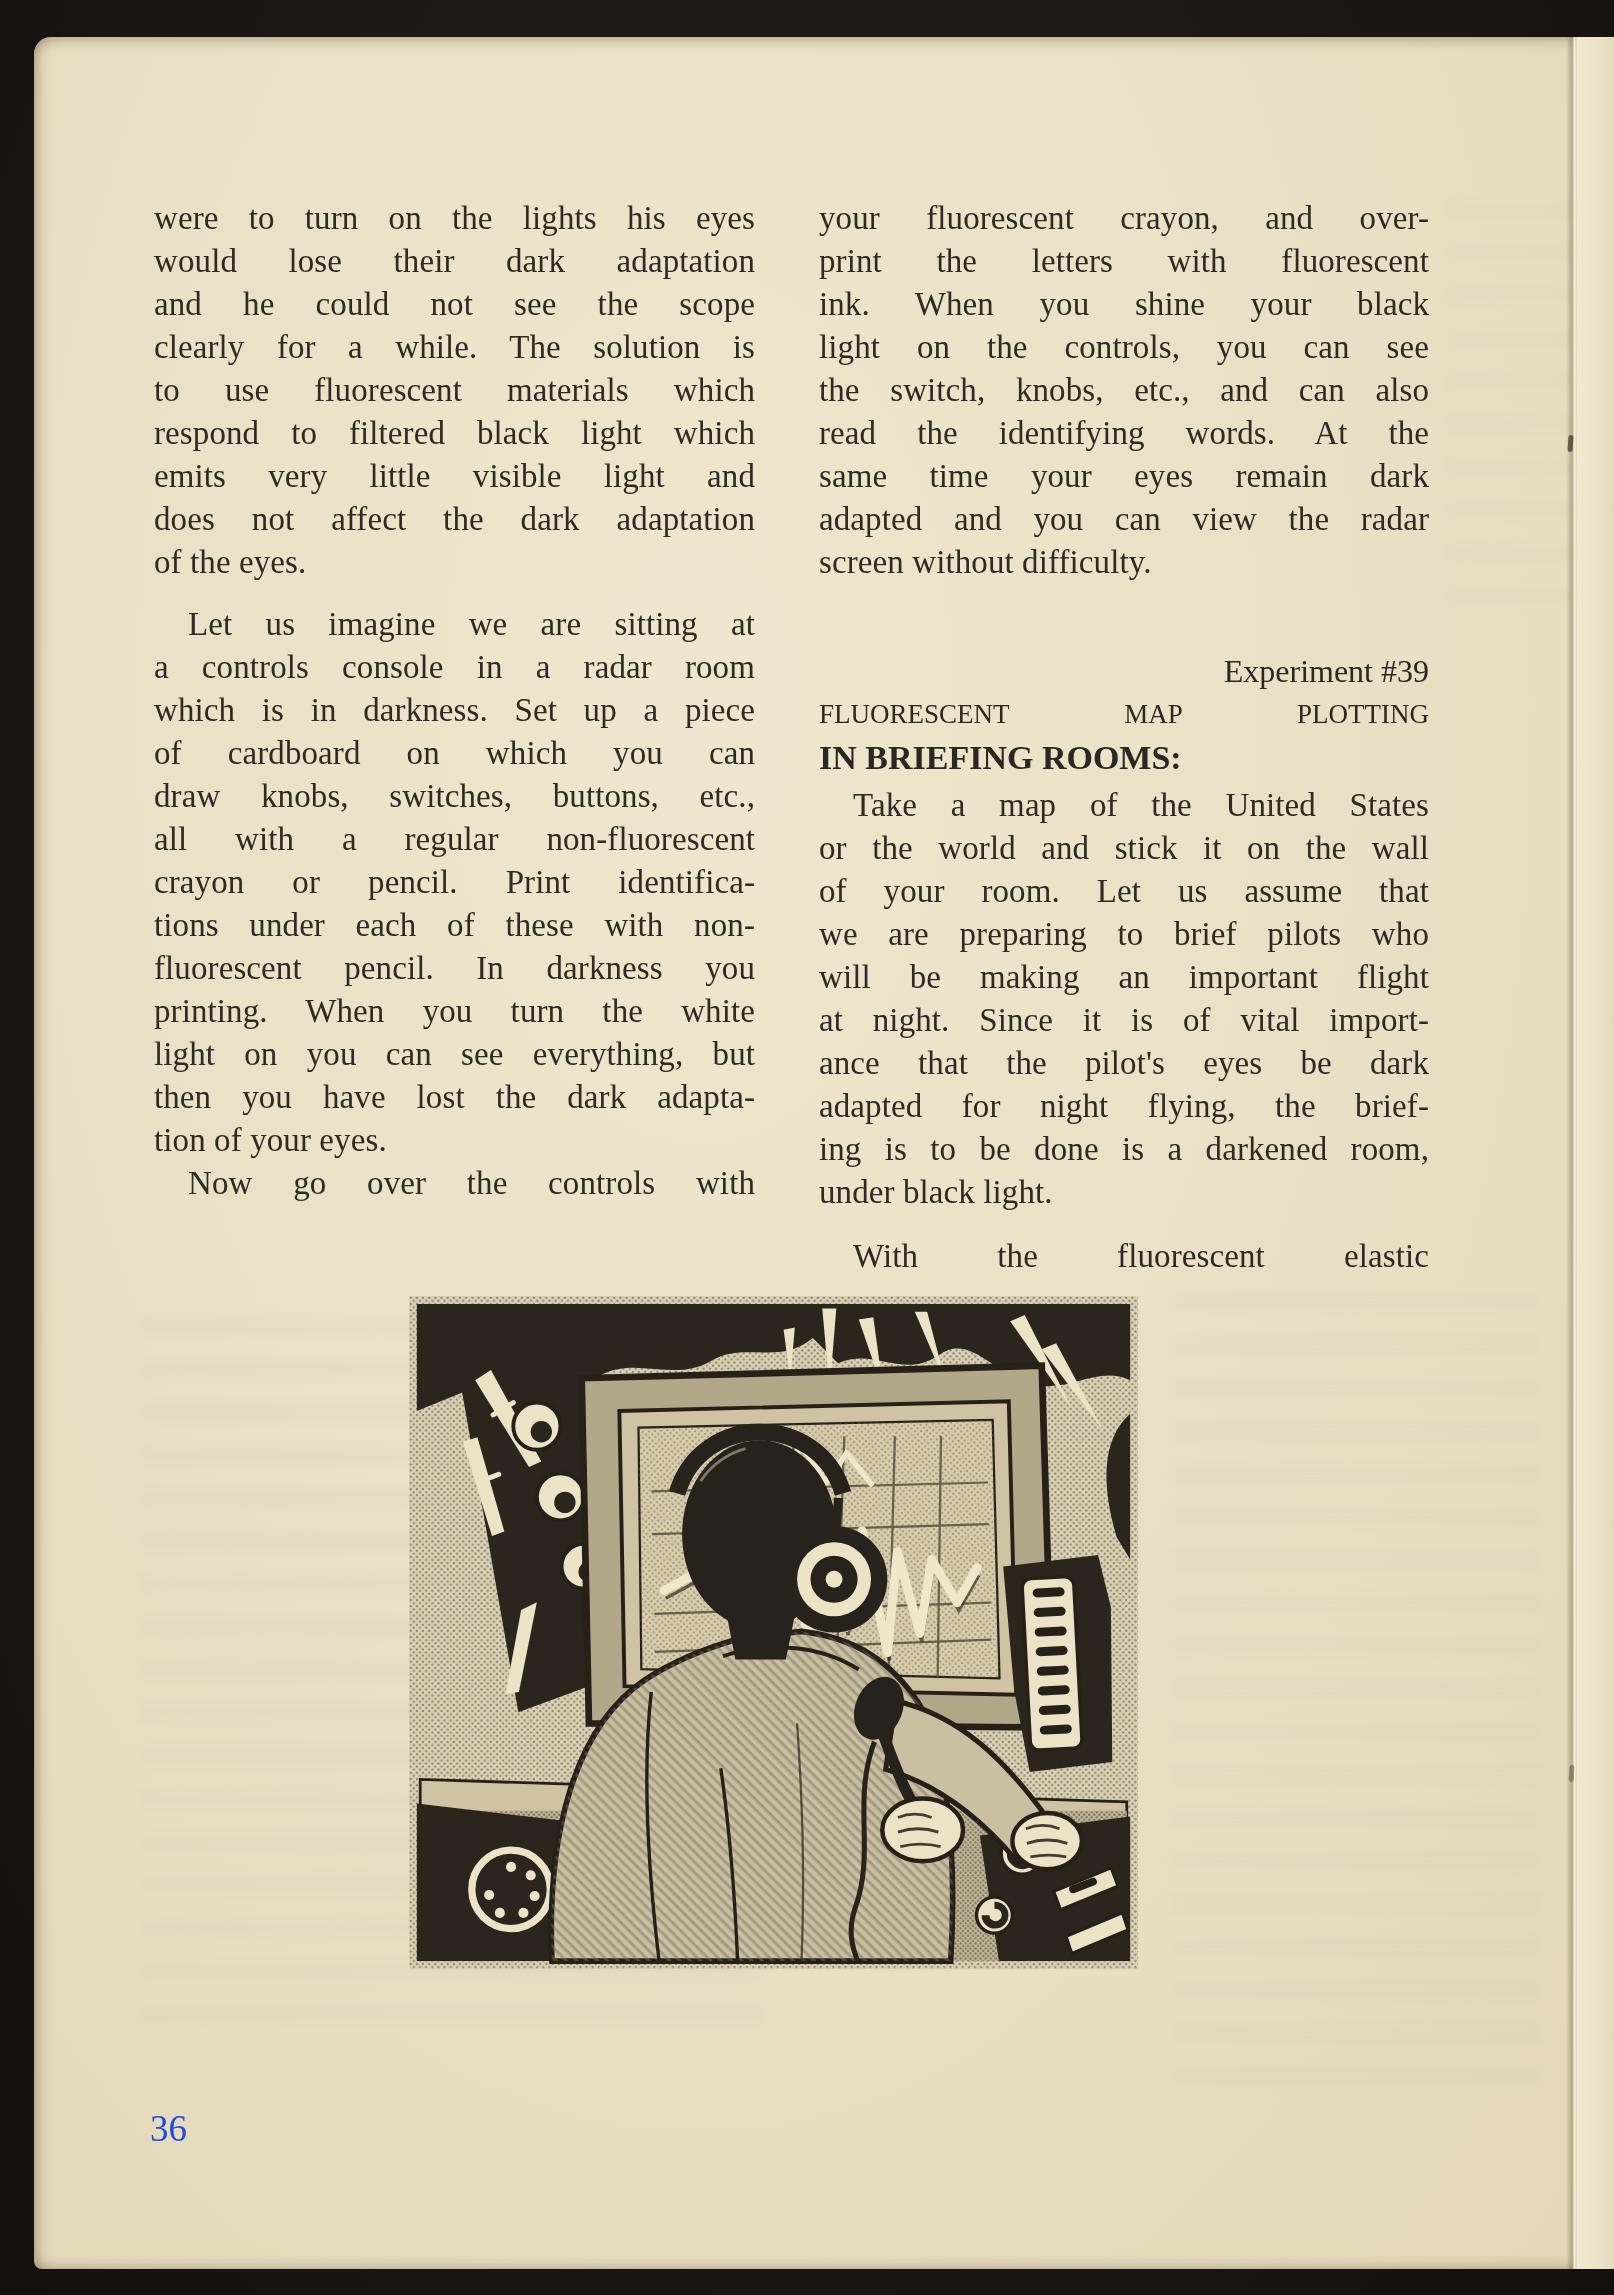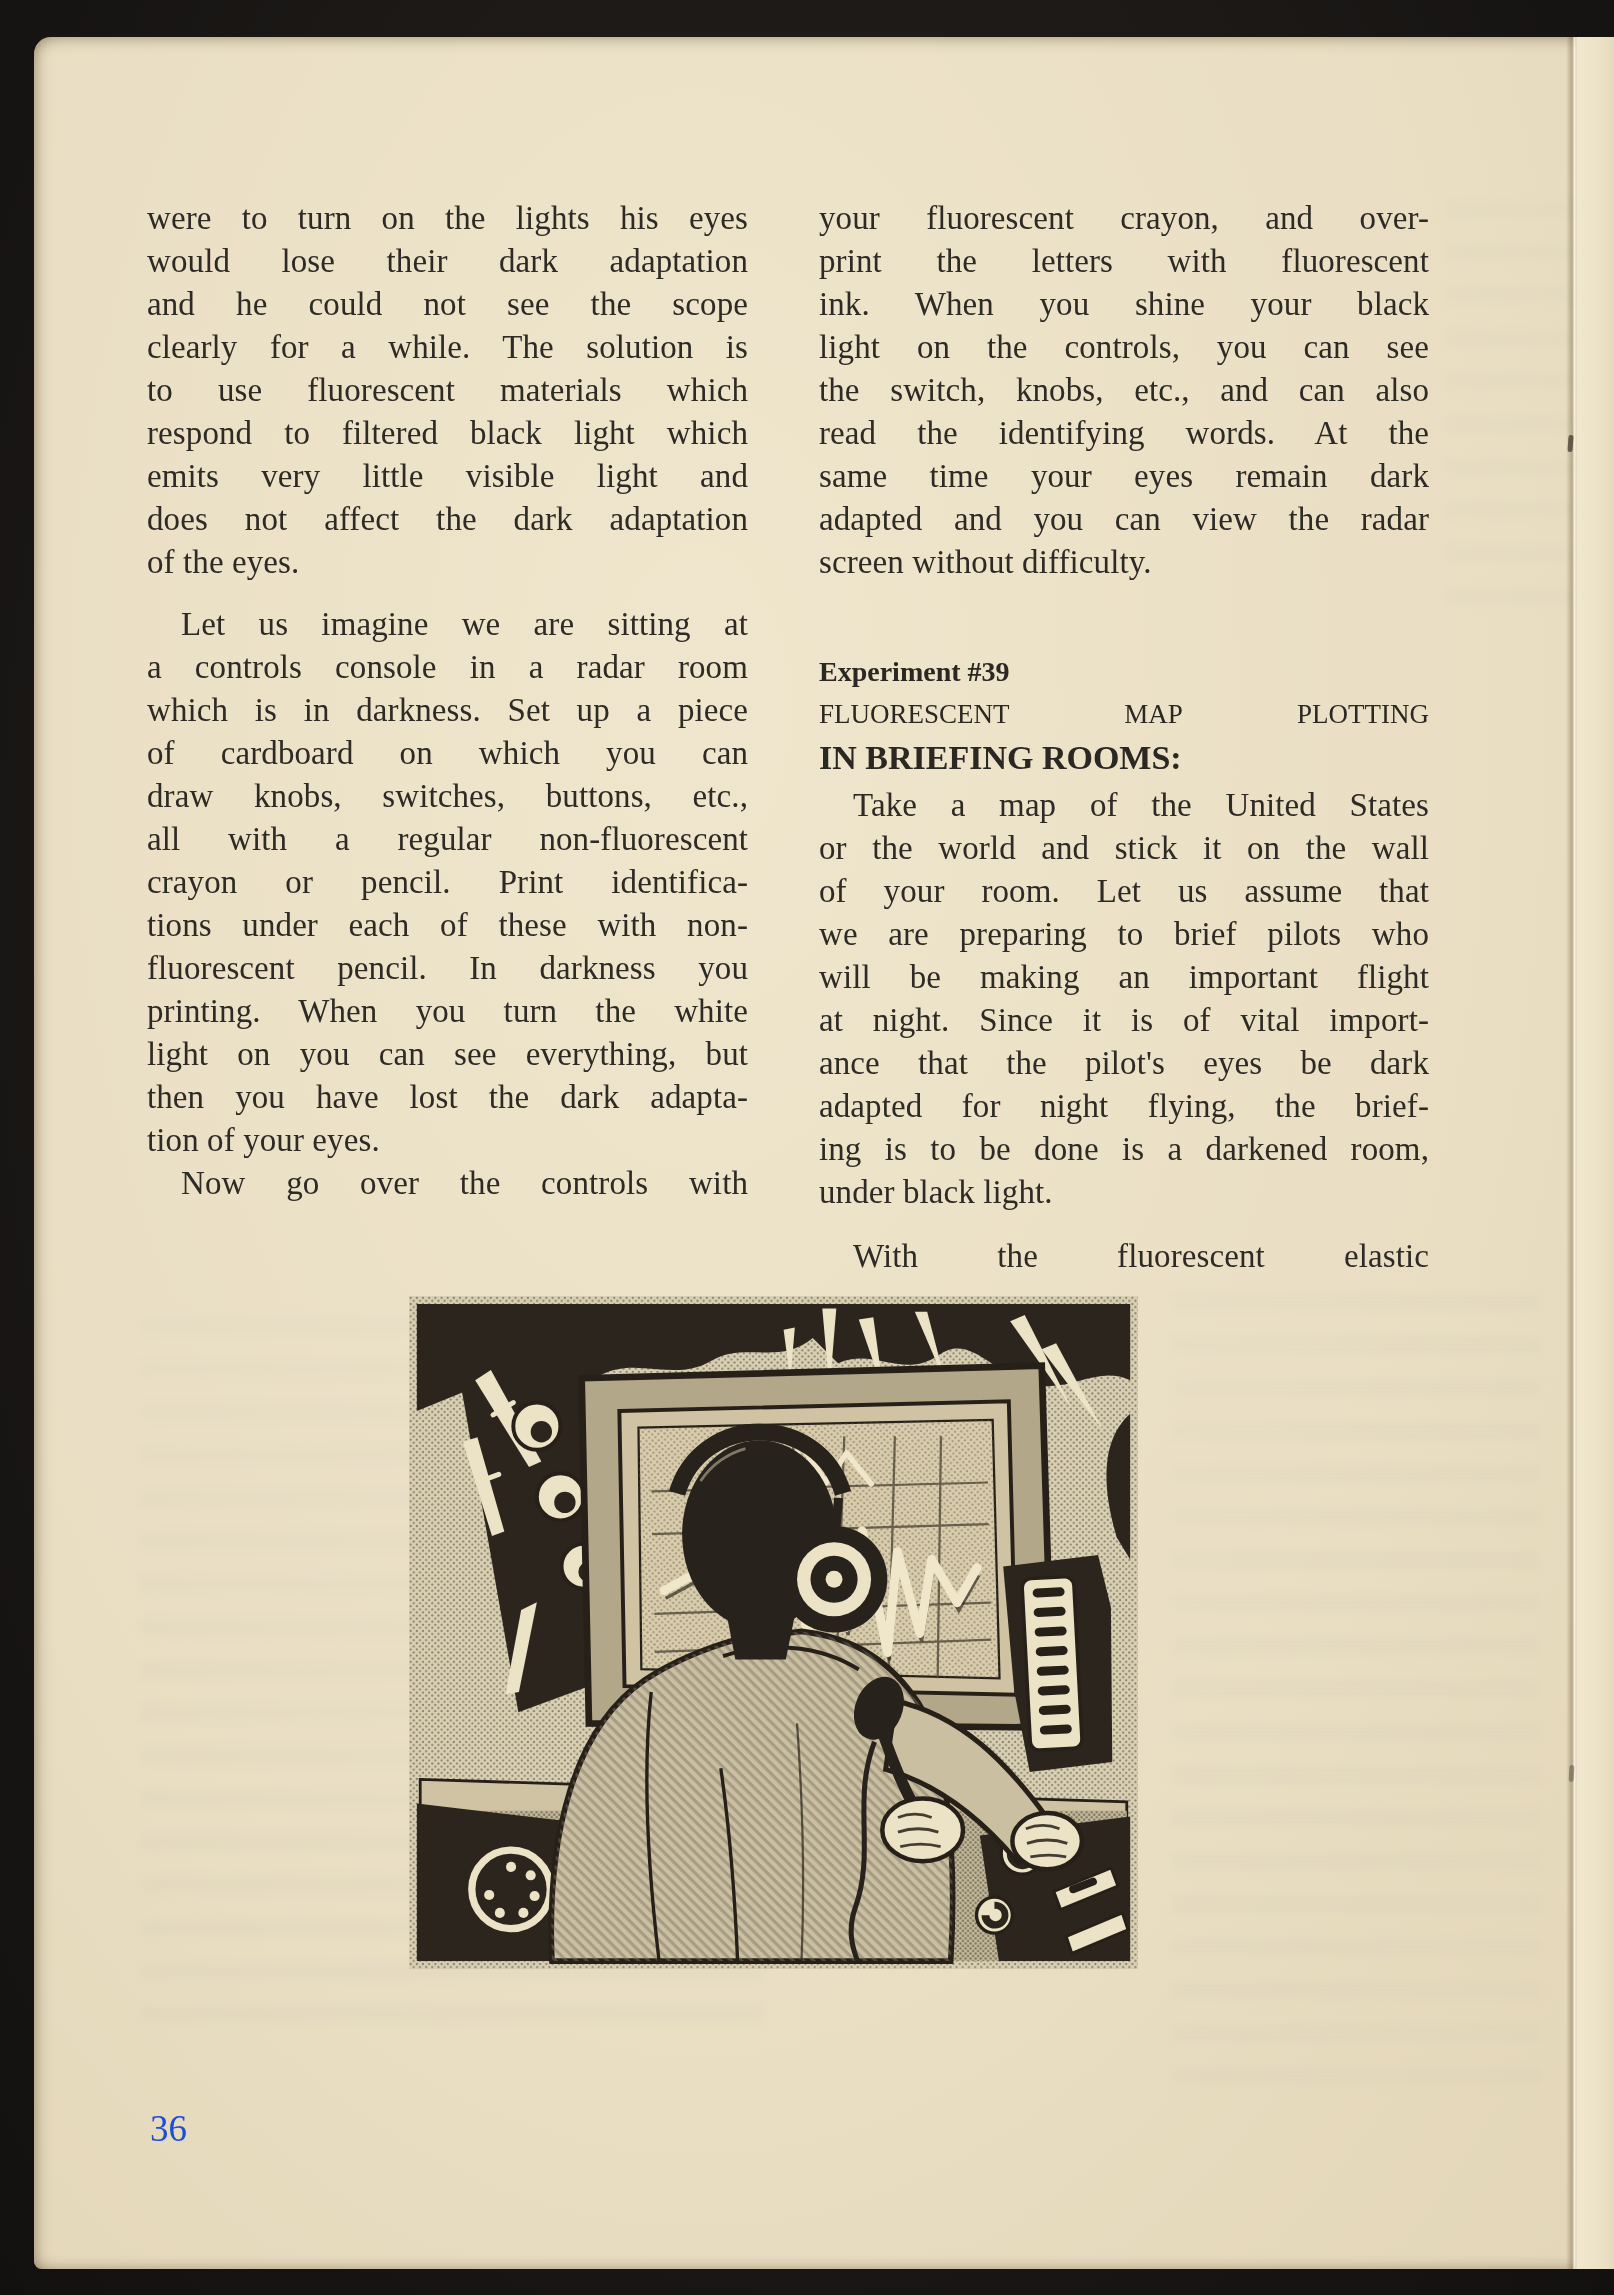--- a/index.html
+++ b/index.html
@@ -39,42 +39,42 @@
   .col{position:absolute;color:#2e2a25;}
   .col .line{
     font-size:33px;line-height:43px;white-space:normal;
     text-align:justify;text-align-last:justify;
     letter-spacing:0.1px;
   }
   .col .line.final{text-align-last:left;}
   .col .line.indent{text-indent:34px;}
   .para{margin:0;}
   .heading{margin-top:66px;color:#2b2722;}
-  .heading .kicker{font-size:28px;line-height:43px;font-weight:700;}
+  .heading .kicker{font-size:32px;line-height:43px;font-weight:400;text-align:right;}
   .heading .cap1{font-size:27px;line-height:43px;font-weight:400;text-align:justify;text-align-last:justify;}
   .heading .cap2{font-size:34px;line-height:43px;font-weight:700;}
   .pgnum{position:absolute;left:150px;top:2107px;font-size:37px;color:#1d4ed8;}
   
   .figure{position:absolute;left:409px;top:1296px;width:729px;height:673px;}
   .figure svg{display:block;width:100%;height:100%;}
 </style>
 </head>
 <body>
 
 <div class="page"></div>
 <div class="right-strip"></div>
 <div class="crease"></div>
 <div class="staple" style="left:1568px;top:435px;transform:rotate(4deg);"></div>
 <div class="staple" style="left:1569px;top:1765px;transform:rotate(3deg);opacity:.45;"></div>
 
 <div class="ghost" style="left:140px;top:1306px;width:622px;height:717px;opacity:.055;"></div>
 <div class="ghost" style="left:1171px;top:1289px;width:370px;height:796px;opacity:.05;"></div>
 <div class="ghost" style="left:1446px;top:179px;width:129px;height:426px;opacity:.035;"></div>
 
-<div class="col" style="left:147px;top:197px;width:601px;">
+<div class="col" style="left:154px;top:197px;width:601px;">
   <div class="para">
       <div class="line">were to turn on the lights his eyes</div>
       <div class="line">would lose their dark adaptation</div>
       <div class="line">and he could not see the scope</div>
       <div class="line">clearly for a while. The solution is</div>
       <div class="line">to use fluorescent materials which</div>
       <div class="line">respond to filtered black light which</div>
       <div class="line">emits very little visible light and</div>
       <div class="line">does not affect the dark adaptation</div>
       <div class="line final">of the eyes.</div>

